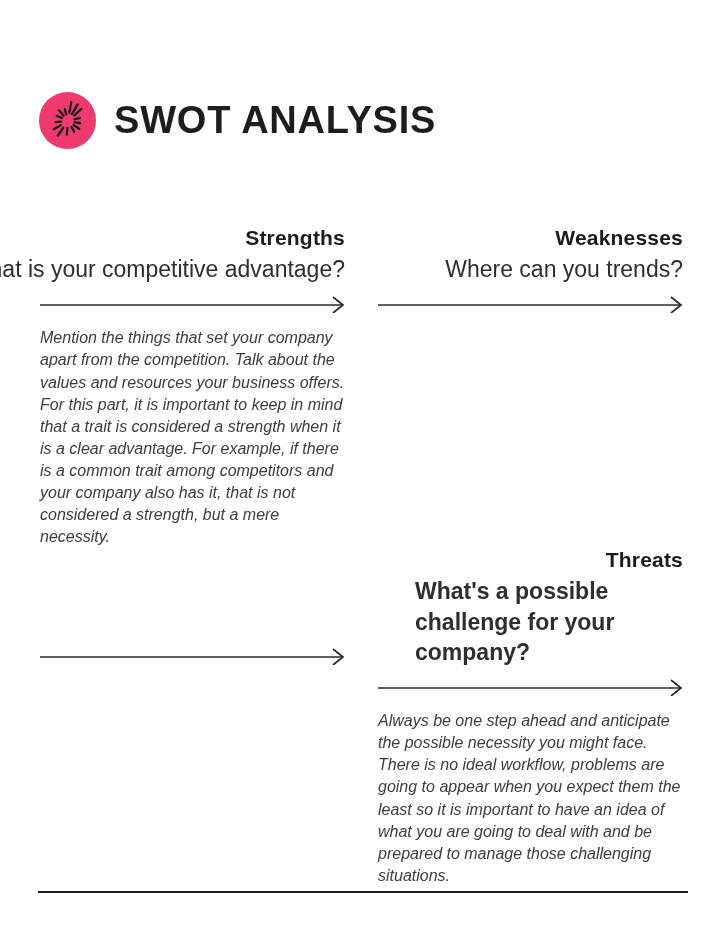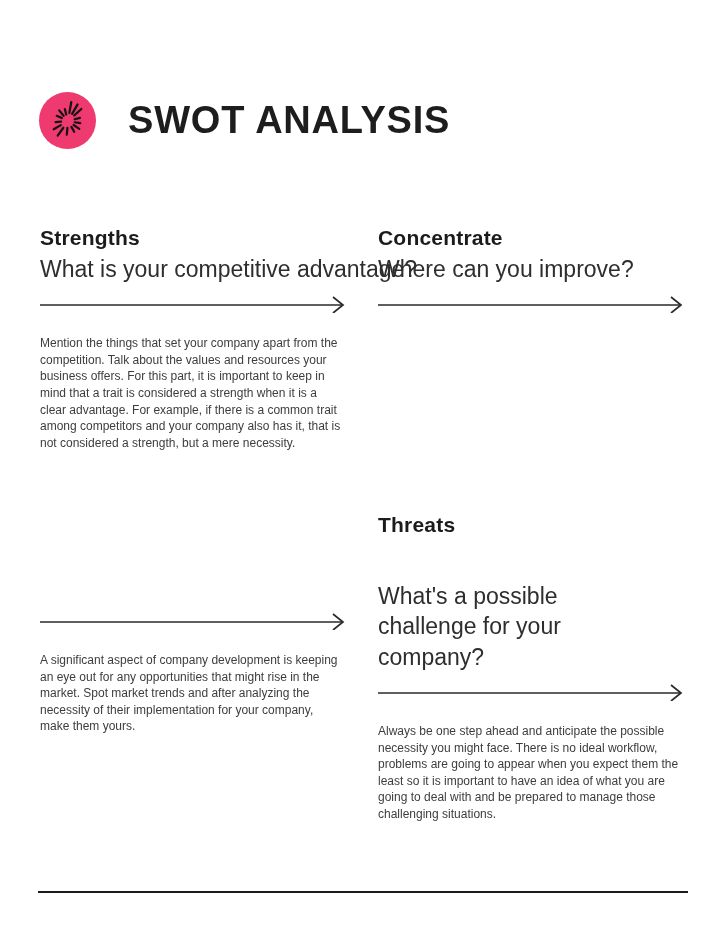--- a/index.html
+++ b/index.html
@@ -18,21 +18,21 @@
     background: #ffffff;
   }
   
   .header {
     position: absolute;
     top: 92px;
     left: 39px;
     right: 40px;
     display: flex;
     align-items: center;
-    gap: 32px;
+    gap: 18px;
   }
   .logo-circle {
     width: 57px;
     height: 57px;
     border-radius: 50%;
     background: #ee3a6e;
     flex: 0 0 auto;
     display: flex;
     align-items: center;
     justify-content: center;
@@ -51,50 +51,52 @@
     top: 226px;
     left: 40px;
     width: 643px;
     display: grid;
     grid-template-columns: 305px 305px;
     grid-template-rows: minmax(287px, auto) auto;
     column-gap: 33px;
     align-items: start;
   }
   .quad { display: flex; flex-direction: column; }
-  .quad-head { display: flex; flex-direction: column; justify-content: flex-end; }
-  .row2 .quad-head { min-height: 88px; gap: 40px; }
+  .quad-head { display: flex; flex-direction: column; justify-content: flex-end; align-items: flex-end; }
+  .row2 .quad-head { min-height: 88px; }
   .quad-heading {
     font-size: 21px;
     font-weight: 700;
     color: #1b1b1b;
     letter-spacing: 0.2px;
   }
   .question {
     margin-top: 4px;
     font-size: 23px;
     font-weight: 400;
     color: #2e2e2e;
     line-height: 1.32;
     white-space: nowrap;
   }
   .quad--threats .question {
     white-space: normal;
     max-width: 268px;
+    font-weight: bold;
   }
   .arrow {
     margin-top: 11px;
     height: 18px;
   }
   .arrow svg { display: block; }
   .quad-body {
-    margin-top: 22px;
-    font-size: 12px;
+    margin-top: 14px;
+    font-size: 16px;
     line-height: 1.38;
     color: #3d3d3d;
+    font-style: italic;
   }
   
   .footer-divider {
     position: absolute;
     top: 891px;
     left: 38px;
     width: 650px;
     height: 2px;
     background: #1a1a1a;
   }
@@ -137,41 +139,40 @@
         <svg width="305" height="18" viewBox="0 0 305 18" stroke="#2a2a2a" stroke-width="1.7" fill="none">
           <line x1="0" y1="10" x2="302" y2="10"></line>
           <polyline points="293,2 303,10 293,18"></polyline>
         </svg>
       </div>
       <p class="quad-body">Mention the things that set your company apart from the competition. Talk about the values and resources your business offers. For this part, it is important to keep in mind that a trait is considered a strength when it is a clear advantage. For example, if there is a common trait among competitors and your company also has it, that is not considered a strength, but a mere necessity.</p>
     </section>
 
     <section class="quad row1">
       <div class="quad-head">
-        <h2 class="quad-heading">Concentrate</h2>
-        <p class="question">Where can you improve?</p>
+        <h2 class="quad-heading">Weaknesses</h2>
+        <p class="question">Where can you trends?</p>
       </div>
       <div class="arrow">
         <svg width="305" height="18" viewBox="0 0 305 18" stroke="#2a2a2a" stroke-width="1.7" fill="none">
           <line x1="0" y1="10" x2="302" y2="10"></line>
           <polyline points="293,2 303,10 293,18"></polyline>
         </svg>
       </div>
     </section>
 
     <section class="quad row2">
       <div class="quad-head">
       </div>
       <div class="arrow">
         <svg width="305" height="18" viewBox="0 0 305 18" stroke="#2a2a2a" stroke-width="1.7" fill="none">
           <line x1="0" y1="10" x2="302" y2="10"></line>
           <polyline points="293,2 303,10 293,18"></polyline>
         </svg>
       </div>
-      <p class="quad-body">A significant aspect of company development is keeping an eye out for any opportunities that might rise in the market. Spot market trends and after analyzing the necessity of their implementation for your company, make them yours.</p>
     </section>
 
     <section class="quad row2 quad--threats">
       <div class="quad-head">
         <h2 class="quad-heading">Threats</h2>
         <p class="question">What's a possible challenge for your company?</p>
       </div>
       <div class="arrow">
         <svg width="305" height="18" viewBox="0 0 305 18" stroke="#2a2a2a" stroke-width="1.7" fill="none">
           <line x1="0" y1="10" x2="302" y2="10"></line>

